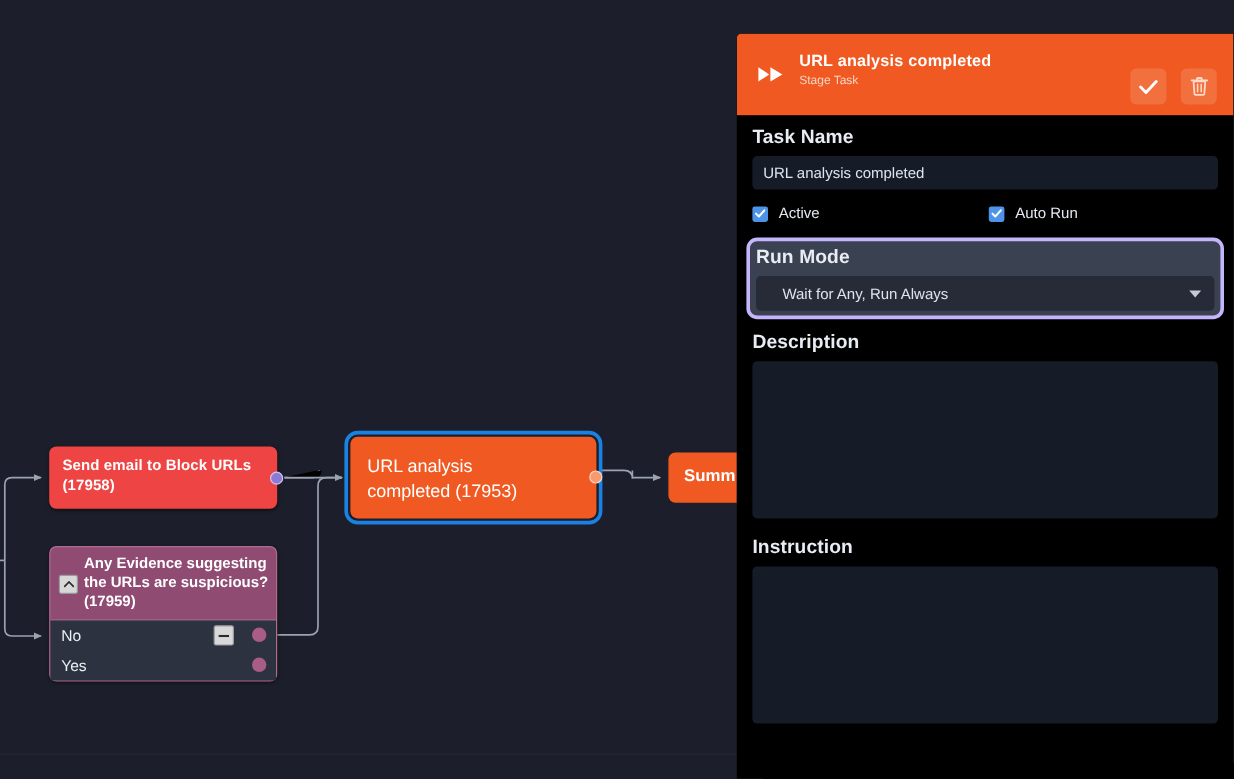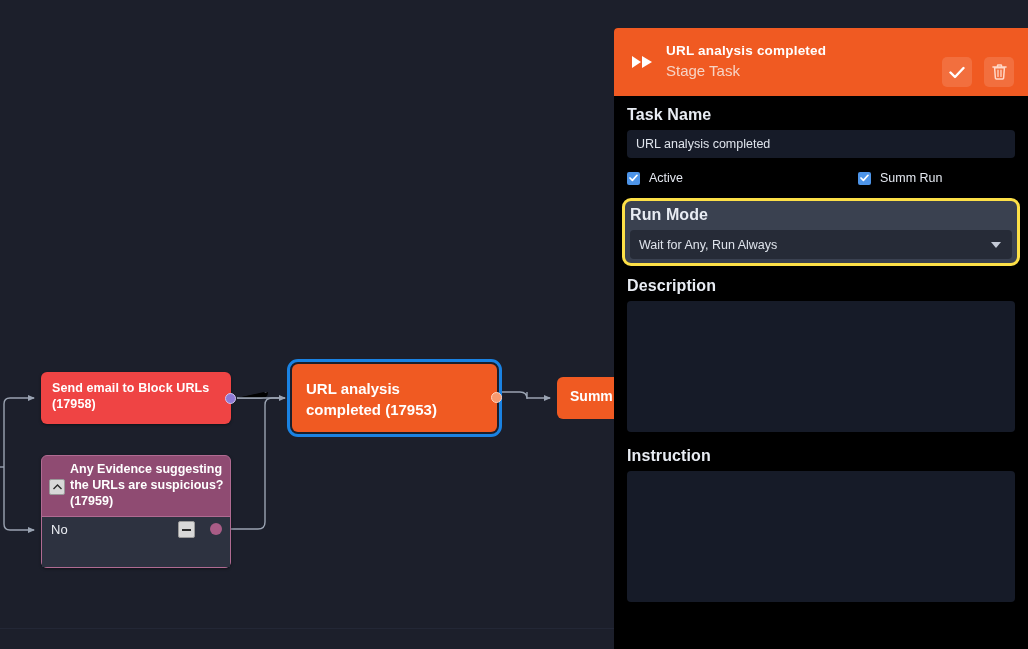--- a/index.html
+++ b/index.html
@@ -83,21 +83,21 @@
 
   
   #node-url-analysis {
     left: 292px; top: 364px; width: 205px; height: 68px;
     background: #f05a22; border-radius: 6px;
     outline: 3px solid #1a82e2; outline-offset: 2px;
     box-shadow: 0 0 0 2px #1c1f2b;
   }
   #node-url-analysis .node-label {
     position: absolute; left: 14px; top: 14px; right: 18px;
-    color: #ffffff; font-size: 15px; font-weight: bold; line-height: 21px;
+    color: #ffffff; font-size: 15px; font-weight: normal; line-height: 21px;
   }
   #node-url-analysis .port {
     right: -5px; top: 28px; background: #f79a6f; border: 1.5px solid #ffd3bf;
   }
 
   
   #node-summary {
     left: 557px; top: 377px; width: 100px; height: 42px;
     background: #f05a22; border-radius: 6px;
   }
@@ -120,21 +120,21 @@
   #panel-header .hdr-icon {
     position: absolute; left: 16px; top: 25px; width: 26px; height: 18px;
     display: flex; align-items: center; justify-content: center;
   }
   #panel-header .hdr-title {
     position: absolute; left: 52px; top: 15px;
     color: #ffffff; font-size: 13.5px; font-weight: bold; letter-spacing: .2px;
   }
   #panel-header .hdr-sub {
     position: absolute; left: 52px; top: 34px;
-    color: #f7d4c5; font-size: 15px; font-weight: normal;
+    color: #f7d4c5; font-size: 10px; font-weight: normal;
   }
   .hdr-btn {
     position: absolute; top: 44px; width: 30px; height: 30px;
     margin-top: -15px; border-radius: 5px; background: rgba(255,255,255,.13);
     display: flex; align-items: center; justify-content: center;
     cursor: pointer; border: none;
   }
   #btn-accept { right: 56px; }
   #btn-delete { right: 14px; }
 
@@ -147,39 +147,39 @@
   .text-input {
     width: 100%; height: 28px; background: #161b28;
     border: none; border-radius: 4px;
     color: #dfe4ec; font-size: 12.5px; font-family: "Liberation Sans", sans-serif;
     padding: 0 9px;
   }
   .checkbox-row {
     display: flex; margin-top: 13px; align-items: center;
   }
   .cb-item { display: flex; align-items: center; }
-  .cb-item.col1 { width: 231px; }
+  .cb-item.col1 { width: 197px; }
   .cb {
     width: 13px; height: 13px; border-radius: 2px; flex: 0 0 auto;
     display: flex; align-items: center; justify-content: center;
   }
   .cb.checked { background: #4d94e8; }
   .cb.unchecked { background: transparent; border: 1.5px solid #8c94a4; }
   .cb-label { margin-left: 9px; color: #e4e8f0; font-size: 12.5px; }
 
   #run-mode-group {
     margin: 13px -5px 0 -5px; padding: 5px 5px 4px 5px;
-    border: 3px solid #fde047; border-radius: 9px;
+    border: 3px solid #c4b5fd; border-radius: 9px;
     background: #3a4150;
   }
   .select-wrap { position: relative; }
   .select-box {
     width: 100%; height: 29px; background: #262b37;
     border: none; border-radius: 4px;
-    color: #dfe4ec; font-size: 12.5px; padding: 0 9px;
+    color: #dfe4ec; font-size: 12.5px; padding: 0 22px;
     display: flex; align-items: center; cursor: pointer;
   }
   .select-caret {
     position: absolute; right: 11px; top: 12px;
     width: 0; height: 0;
     border-left: 5px solid transparent; border-right: 5px solid transparent;
     border-top: 6px solid #c4cad6;
   }
   .textarea-box {
     width: 100%; background: #161b28; border: none; border-radius: 4px;
@@ -236,20 +236,24 @@
         </div>
       </div>
       <div class="branch-list">
         <div class="branch-row">
           <span class="branch-label">No</span>
           <span class="minus-btn">
             <svg width="9" height="2" viewBox="0 0 9 2">
                 <rect width="9" height="2" fill="#2b2b2b"></rect>
               </svg>
           </span>
+          <span class="branch-port"></span>
+        </div>
+        <div class="branch-row">
+          <span class="branch-label">Yes</span>
           <span class="branch-port"></span>
         </div>
       </div>
     </div>
 
     <div class="node" id="node-url-analysis">
       <div class="node-label">URL analysis<br>completed (17953)</div>
       <div class="port"></div>
     </div>
 
@@ -300,21 +304,21 @@
               </svg>
           </span>
           <span class="cb-label">Active</span>
         </div>
         <div class="cb-item">
           <span class="cb checked">
             <svg width="9" height="8" viewBox="0 0 9 8">
                 <path d="M1,4 L3.4,6.4 L8,1.3" stroke="#ffffff" stroke-width="1.7" fill="none" stroke-linecap="round" stroke-linejoin="round"></path>
               </svg>
           </span>
-          <span class="cb-label">Summ Run</span>
+          <span class="cb-label">Auto Run</span>
         </div>
       </div>
 
 
       <div id="run-mode-group">
         <div class="field-label">Run Mode</div>
         <div class="select-wrap">
           <div class="select-box">Wait for Any, Run Always</div>
           <span class="select-caret"></span>
         </div>

